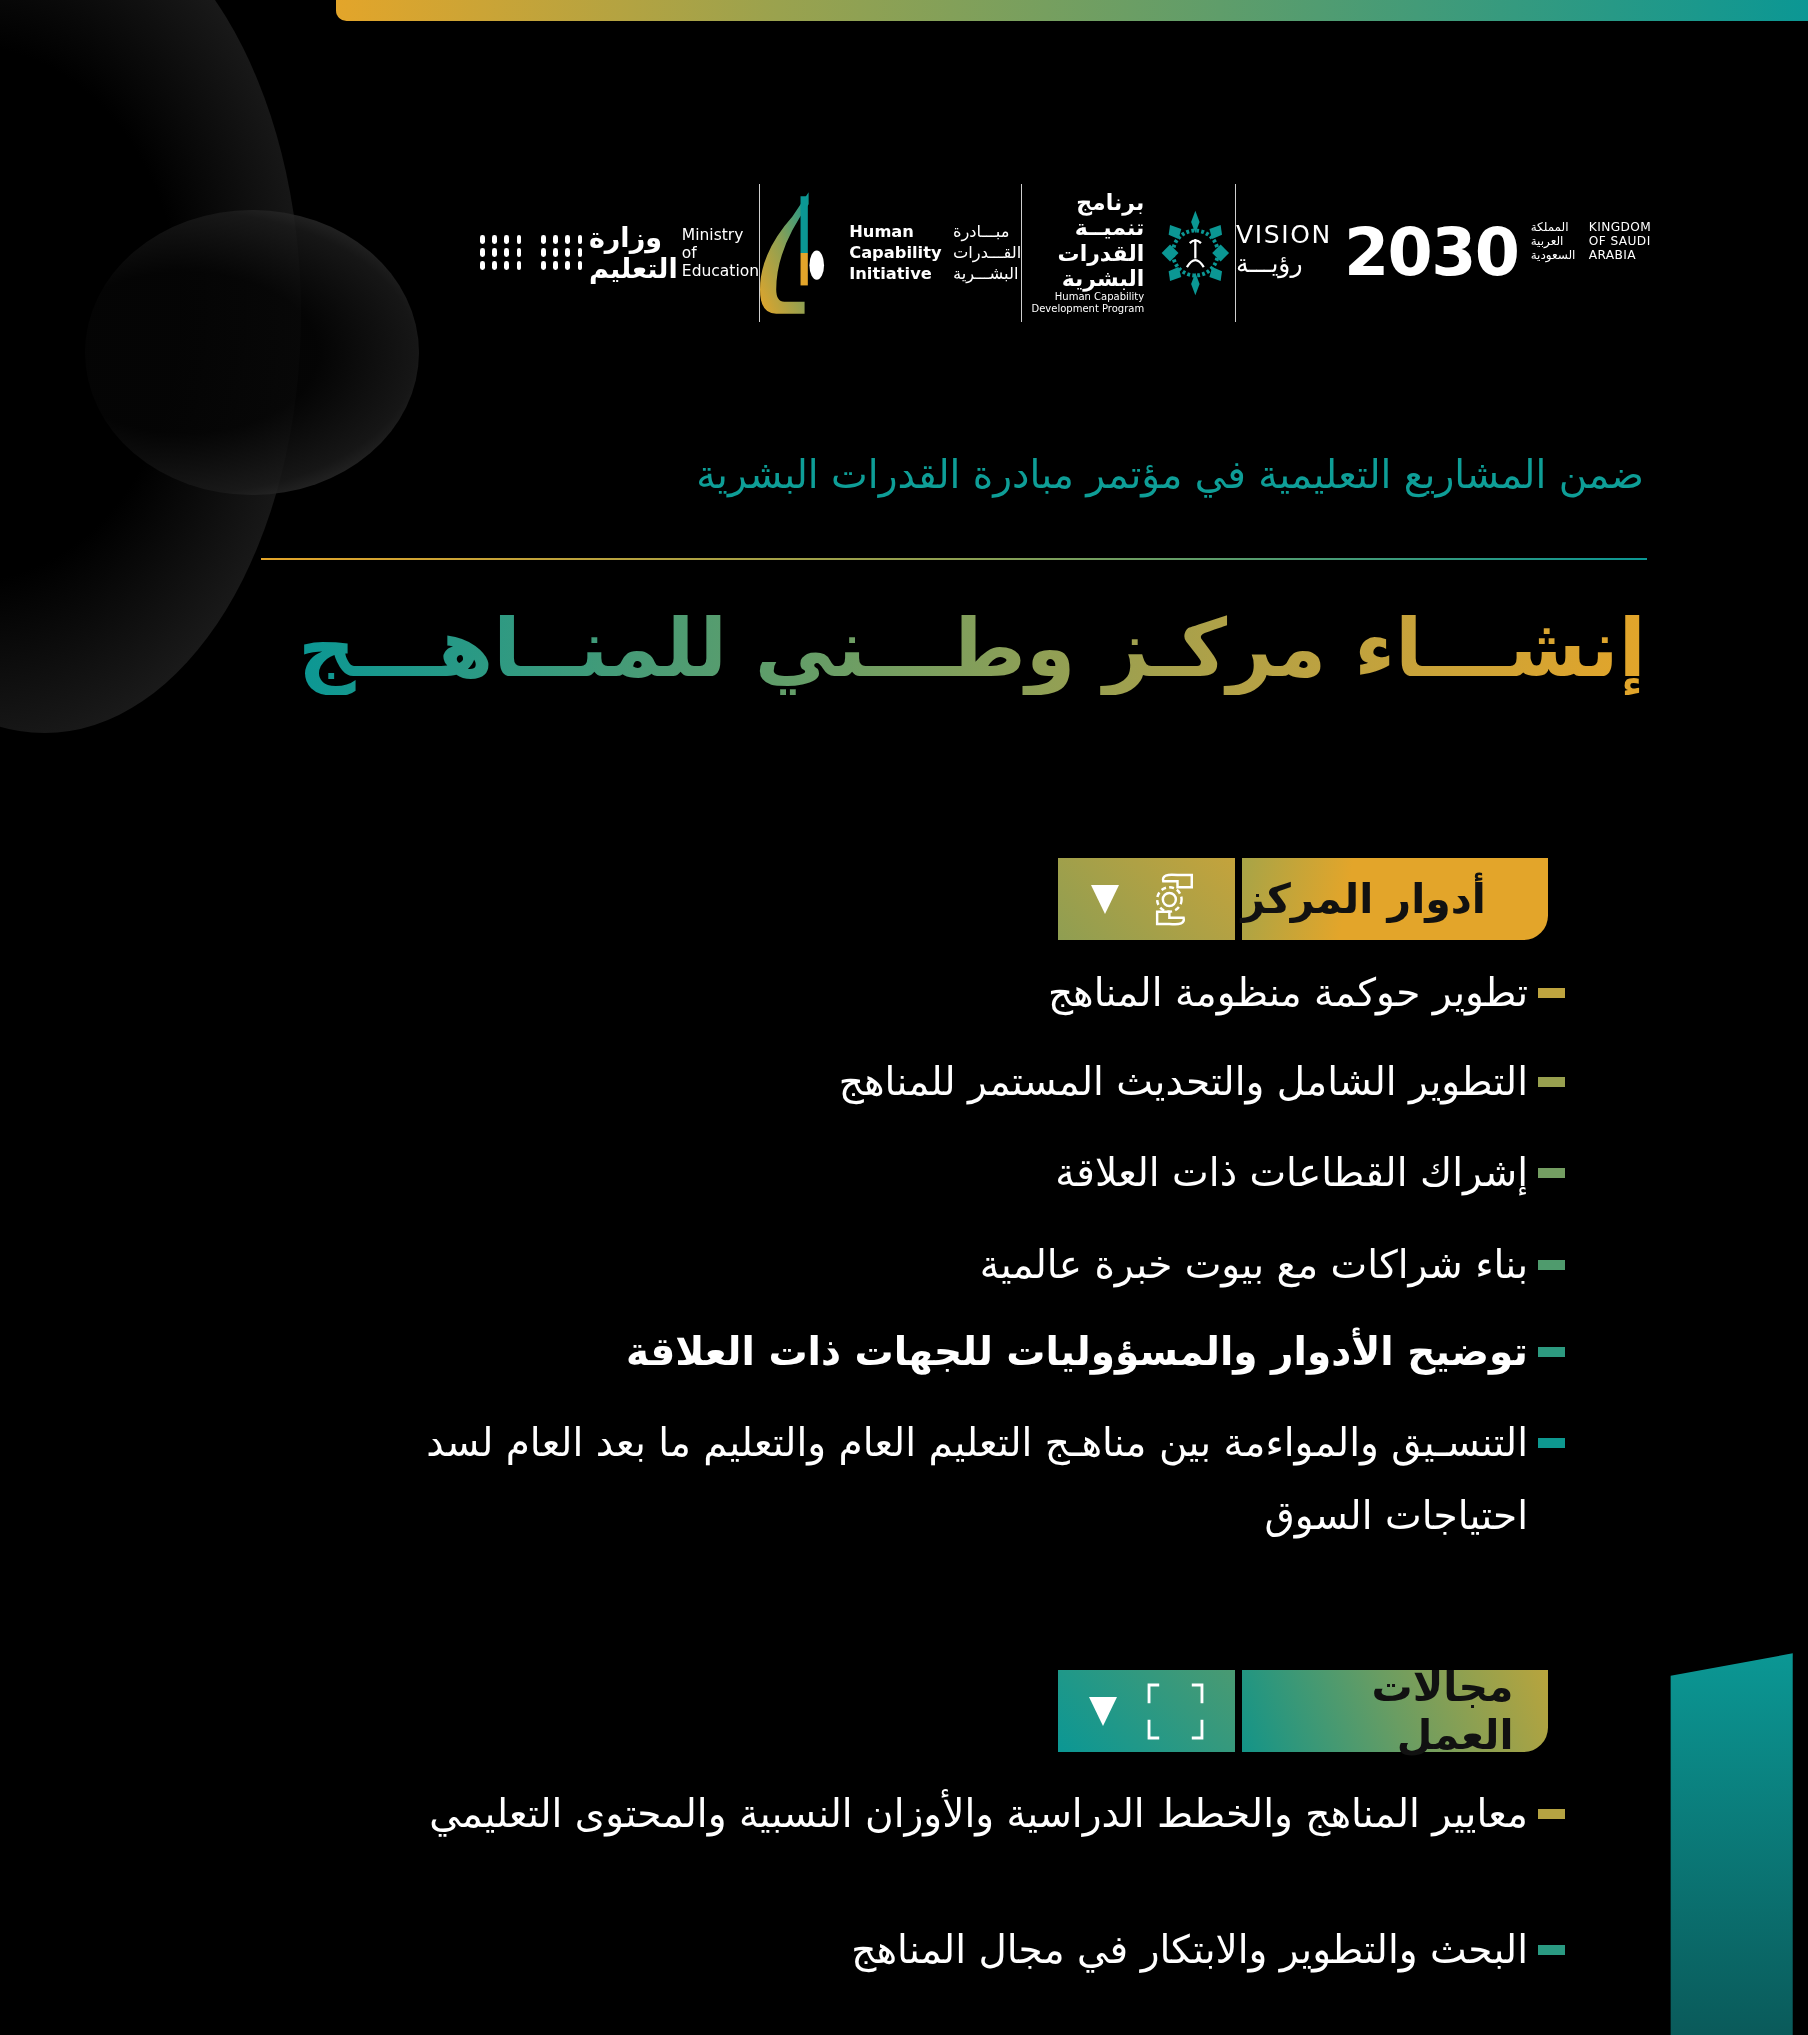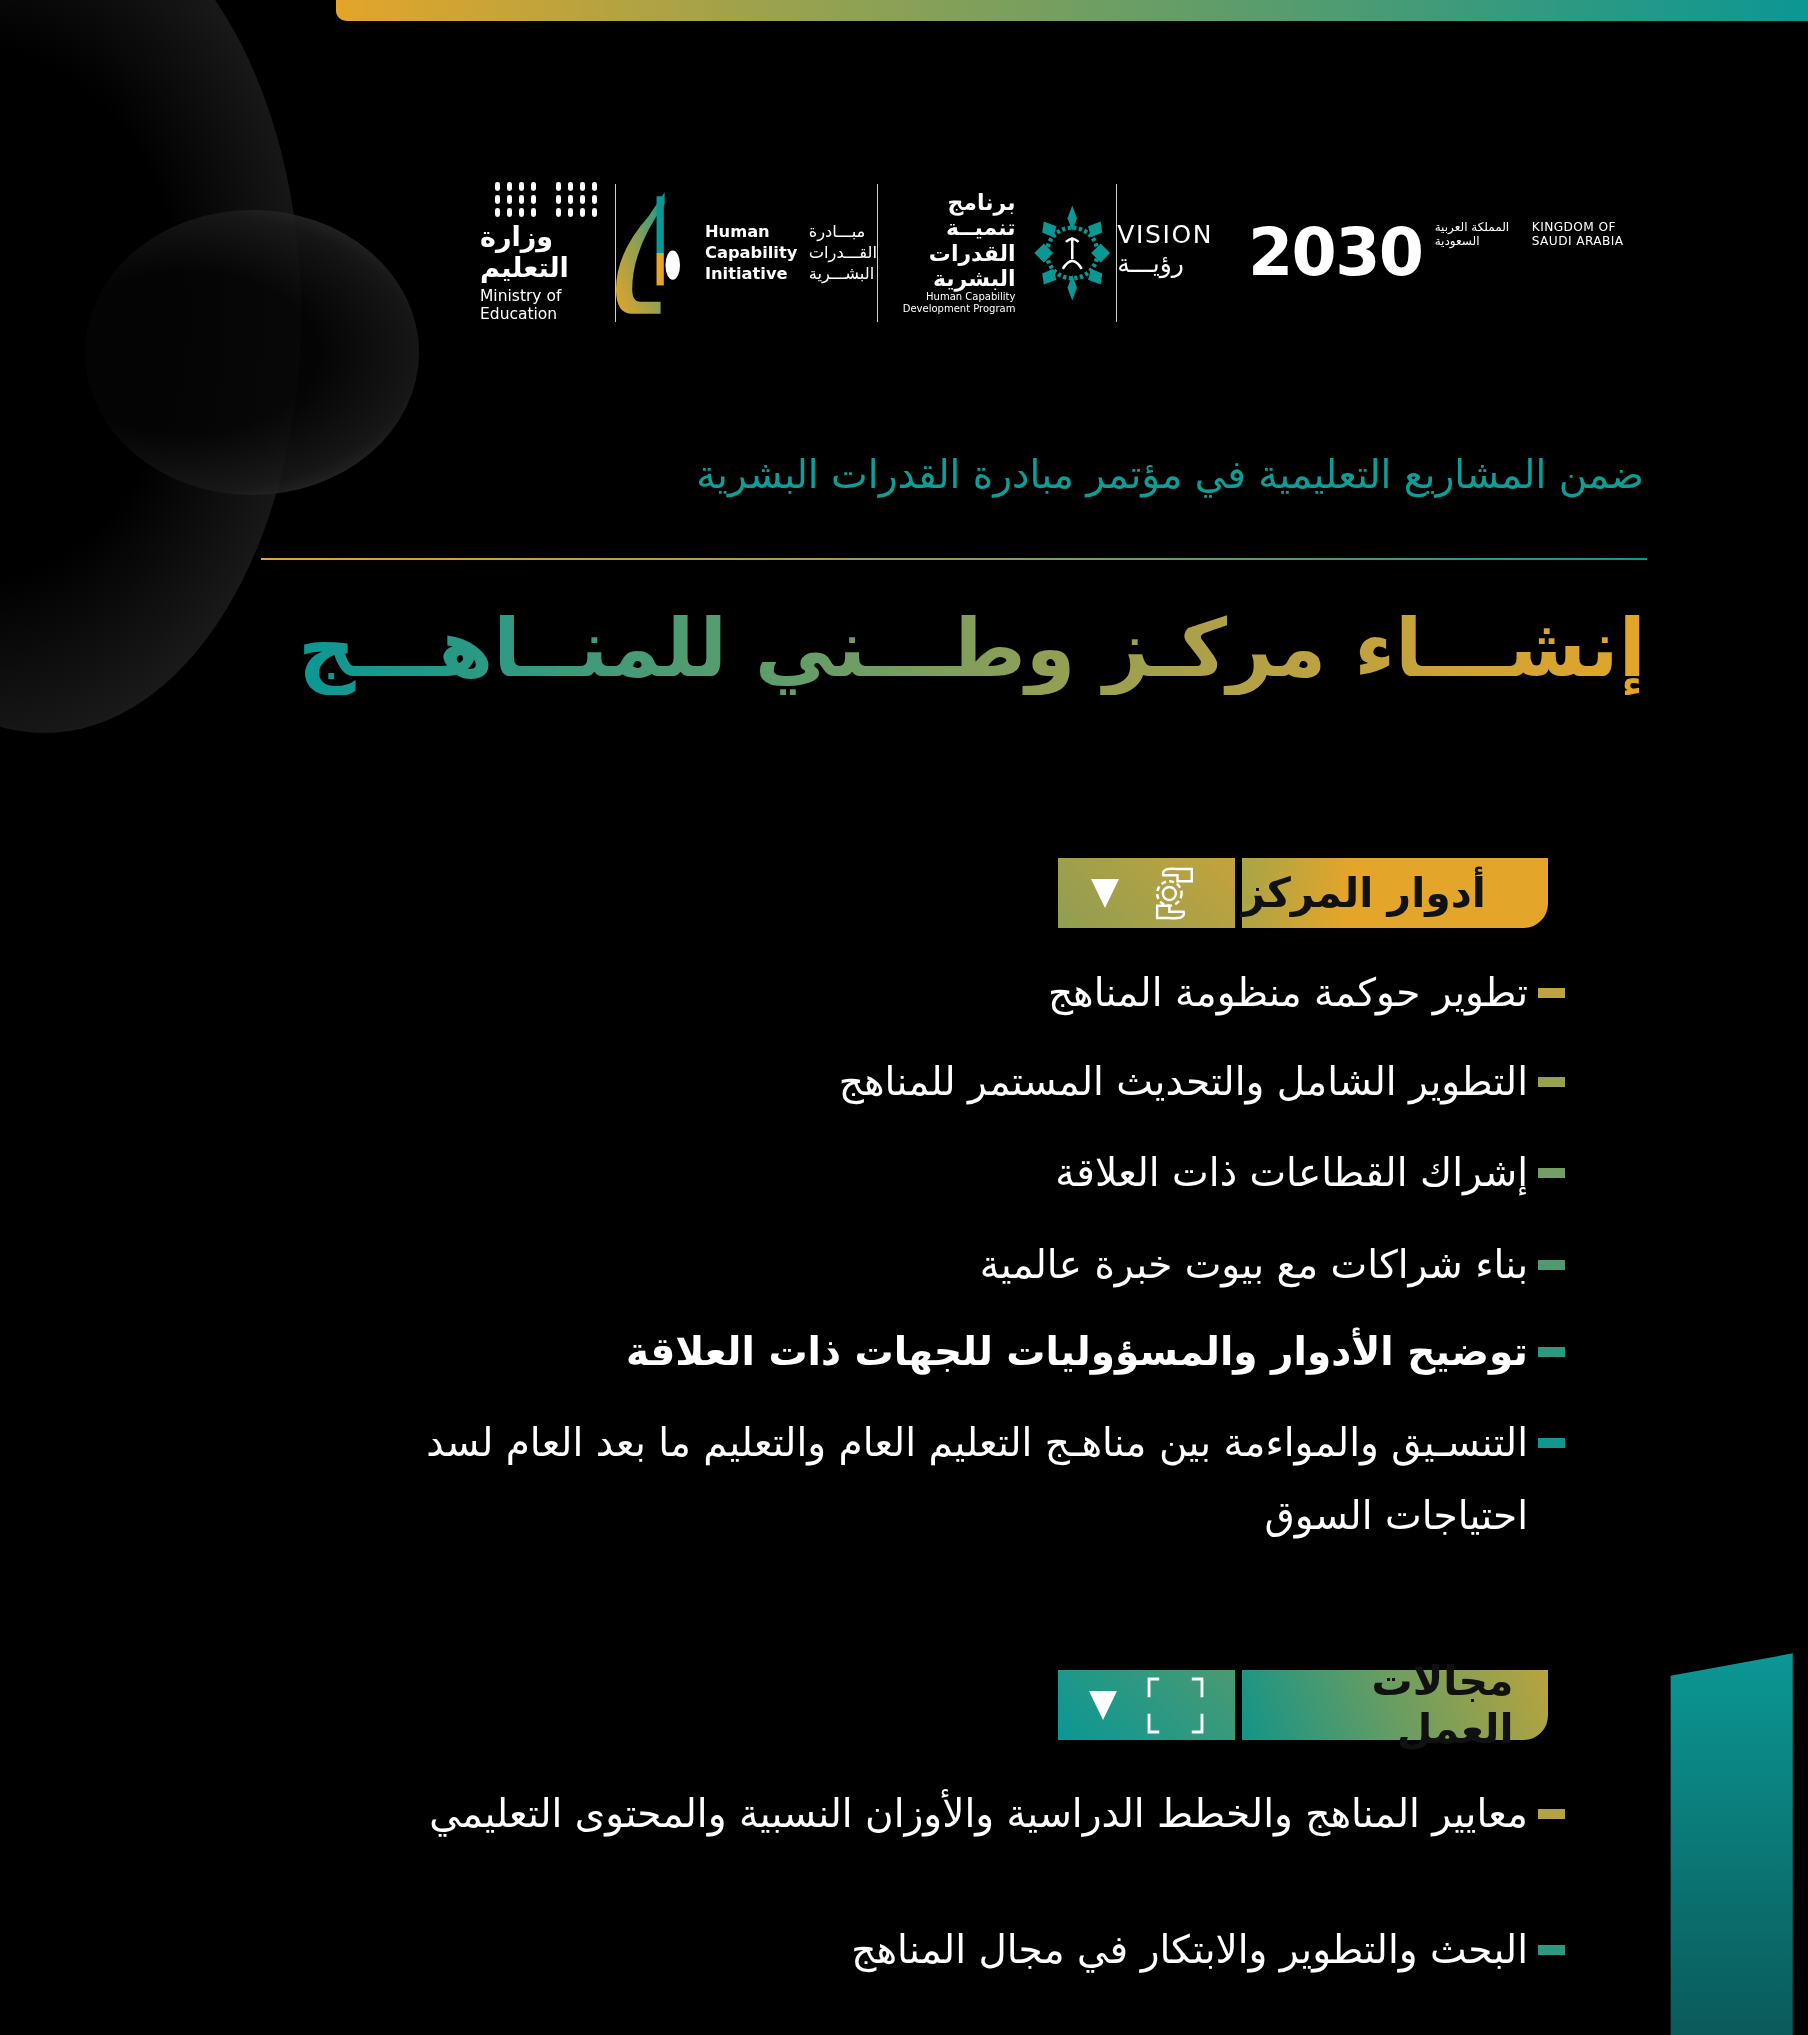--- a/index.html
+++ b/index.html
@@ -10,21 +10,21 @@
     background:linear-gradient(90deg,#e3a52a 0%,#9aa24e 30%,#5f9d6a 60%,#0b9794 100%); }
   
   .orb1 { left:-212px; top:-106px; width:513px; height:839px; border-radius:50%;
     background:radial-gradient(ellipse at 35% 50%, #000 45%, #1b1b1b 75%, #4a4a4a 98%); opacity:.95; }
   .orb2 { left:85px; top:210px; width:334px; height:285px; border-radius:50%;
     background:radial-gradient(ellipse at 30% 50%, #050505 40%, #1a1a1a 70%, #555 99%); opacity:.85; }
   
   .logos { left:480px; top:179px; width:1176px; height:147px; display:flex; align-items:center; justify-content:space-between; }
   .logo-sep { width:1.6px; height:138px; background:#cfcfcf; }
   .logo { display:flex; align-items:center; gap:12.2px; color:#fff; }
-  .logo-moe { flex-direction:column; align-items:center; gap:4.1px; }
+  .logo-moe { align-items:center; gap:4.1px; }
   .dots { display:grid; grid-template-columns:repeat(9, 7.3px); gap:4.1px 4.9px; }
   .dots span { width:4.9px; height:9px; background:#fff; border-radius:2.4px; display:block; }
   .moe-ar { font-size:27px; font-weight:bold; }
   .moe-en { font-size:15.5px; }
   .hci-text { display:grid; grid-template-columns:auto auto; column-gap:11.4px; row-gap:2.4px; font-size:16.3px; }
   .hci-text .en { font-weight:bold; }
   .hcdp-text { text-align:right; }
   .hcdp-ar { font-size:22px; font-weight:bold; line-height:1.15; }
   .hcdp-en { font-size:10px; line-height:1.2; }
   .vision { display:flex; flex-direction:row; align-items:flex-start; }
@@ -32,21 +32,21 @@
   .vision-num { font-size:65px; font-weight:bold; line-height:1; letter-spacing:-1.6px; }
   .vision-ar { font-size:12px; }
   .vision-en { font-size:12.2px; letter-spacing:0.4px; }
   
   .subtitle { right:165px; top:452px; font-size:39px; color:#0e9e97; direction:rtl; white-space:nowrap; }
   .divider { left:261px; top:558px; width:1386px; height:2.4px; background:linear-gradient(90deg,#e3a52a,#8fa052,#0b9794); }
   .title { right:163px; top:602px; font-size:80px; font-weight:bold; direction:rtl; white-space:nowrap;
     background:linear-gradient(270deg,#e3a52a 0%,#b3a146 30%,#5f9d6a 65%,#0b9794 100%);
     -webkit-background-clip:text; background-clip:text; color:transparent; letter-spacing:2.4px; }
   
-  .sec { display:flex; flex-direction:row-reverse; align-items:stretch; height:70px; gap:6.5px; }
+  .sec { display:flex; flex-direction:row-reverse; align-items:stretch; height:82px; gap:6.5px; }
   .sec-label { width:306px; border-top-right-radius:0; border-bottom-right-radius:24.4px; display:flex; align-items:center; justify-content:flex-end; padding-right:34px; box-sizing:border-box;
     font-size:41px; font-weight:bold; color:#111; direction:rtl; }
   .sec-icon { width:177px; display:flex; align-items:center; justify-content:space-around; padding:0 16.3px; box-sizing:border-box; }
   .tri { width:0; height:0; border-left:14.7px solid transparent; border-right:14.7px solid transparent; border-top:29px solid #fff; }
   .sec1 { left:1058px; top:858px; }
   .sec1 .sec-label { background:linear-gradient(100deg,#a7a447 0%,#e3a52a 35%,#e3a52a 100%); }
   .sec1 .sec-icon { background:linear-gradient(45deg,#8f9e52 0%,#c4a33c 100%); }
   .sec2 { left:1058px; top:1670px; }
   .sec2 .sec-label { background:linear-gradient(70deg,#139488 0%,#6a9d62 50%,#b8a43d 100%); }
   .sec2 .sec-icon { background:linear-gradient(45deg,#0b9794 0%,#4a9a72 100%); }

